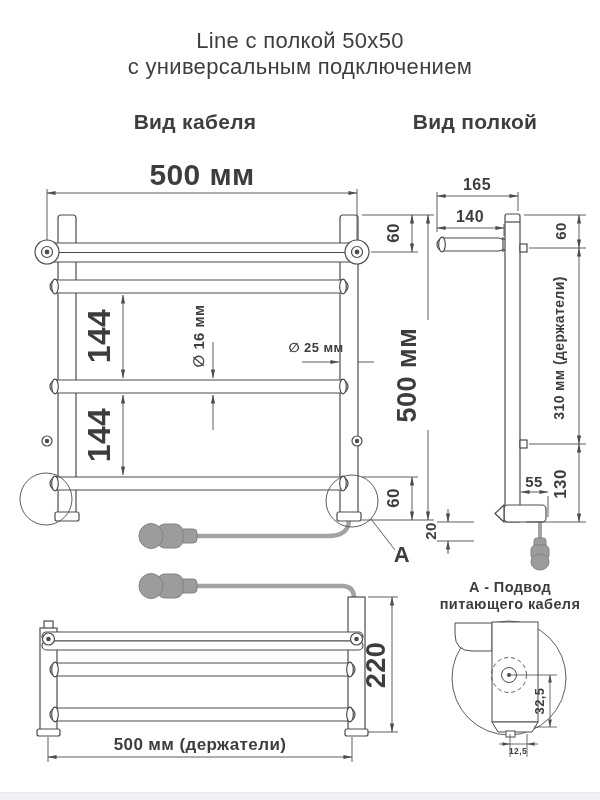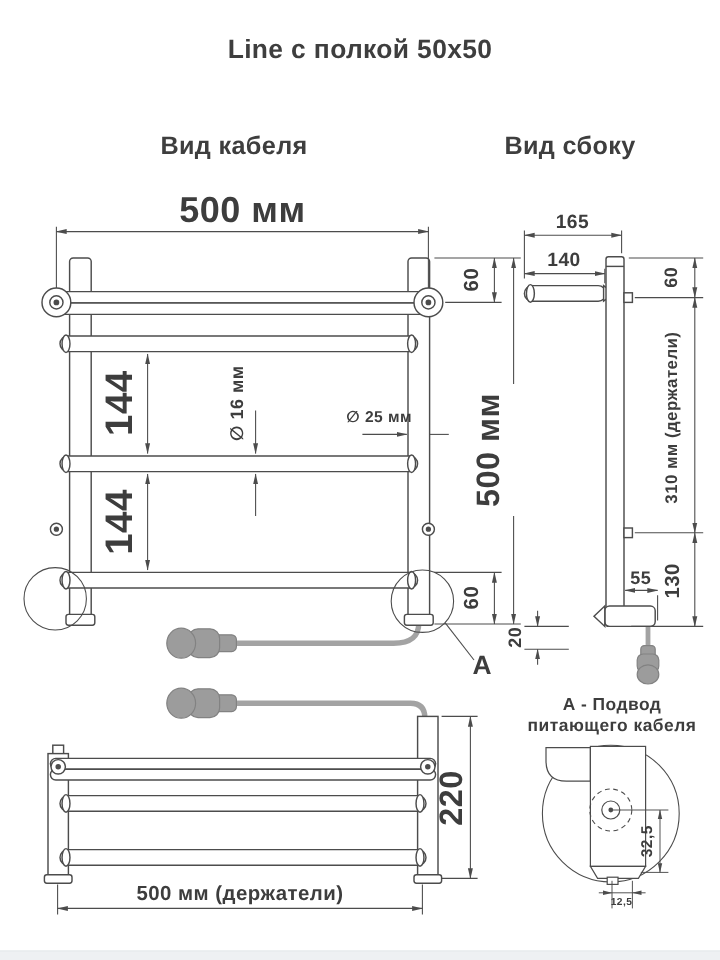--- a/index.html
+++ b/index.html
@@ -2,40 +2,41 @@
 <html><head>
 <meta charset="utf-8">
 <style>
   html,body{margin:0;padding:0;}
   body{
     width:600px;height:800px;position:relative;background:#ffffff;overflow:hidden;
     font-family:"Liberation Sans","DejaVu Sans",sans-serif;color:#3b3b3b;
   }
   .title{
     position:absolute;left:0;top:28px;width:600px;text-align:center;
-    font-size:22px;font-weight:bold;line-height:26px;letter-spacing:.3px;color:#3e3e3e;
+    font-size:22px;font-weight:normal;line-height:26px;letter-spacing:.3px;color:#3e3e3e;
   }
   .viewlabel{
     position:absolute;top:110px;font-size:21px;font-weight:bold;letter-spacing:.3px;color:#3e3e3e;
   }
   #lbl-front{left:60px;width:270px;text-align:center;}
   #lbl-side{left:380px;width:190px;text-align:center;}
   svg{position:absolute;left:0;top:0;}
   svg text{font-family:"Liberation Sans","DejaVu Sans",sans-serif;font-weight:bold;fill:#3d3d3d;letter-spacing:.4px;}
   .footstrip{position:absolute;left:0;bottom:0;width:600px;height:7px;background:#eef0f3;border-top:1px solid #e7e9ed;}
 </style>
 </head>
 <body>
 
 <div class="title">
   <div>Line с полкой 50x50</div>
+  <div>с универсальным подключением</div>
 </div>
 
 <div id="lbl-front" class="viewlabel">Вид кабеля</div>
-<div id="lbl-side" class="viewlabel">Вид сбоку</div>
+<div id="lbl-side" class="viewlabel">Вид полкой</div>
 
 <svg width="600" height="800" viewBox="0 0 600 800">
   <defs>
     <marker id="ar" viewBox="0 0 10 6" refX="9.5" refY="3" markerWidth="10" markerHeight="6" orient="auto-start-reverse">
       <path d="M0,0.7 L10,3 L0,5.3 Z" fill="#4c4c4c"></path>
     </marker>
   </defs>
 
   <g stroke="#4c4c4c" fill="none" stroke-width="1.2">
 

